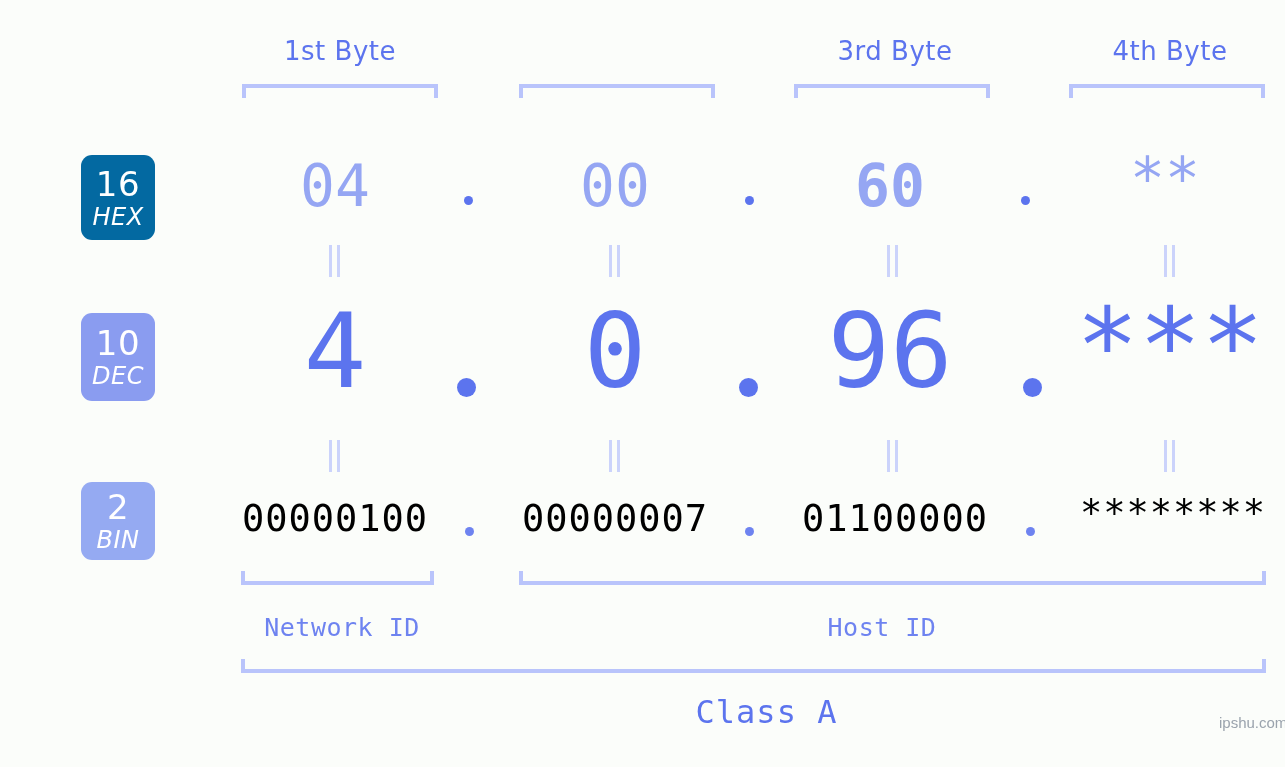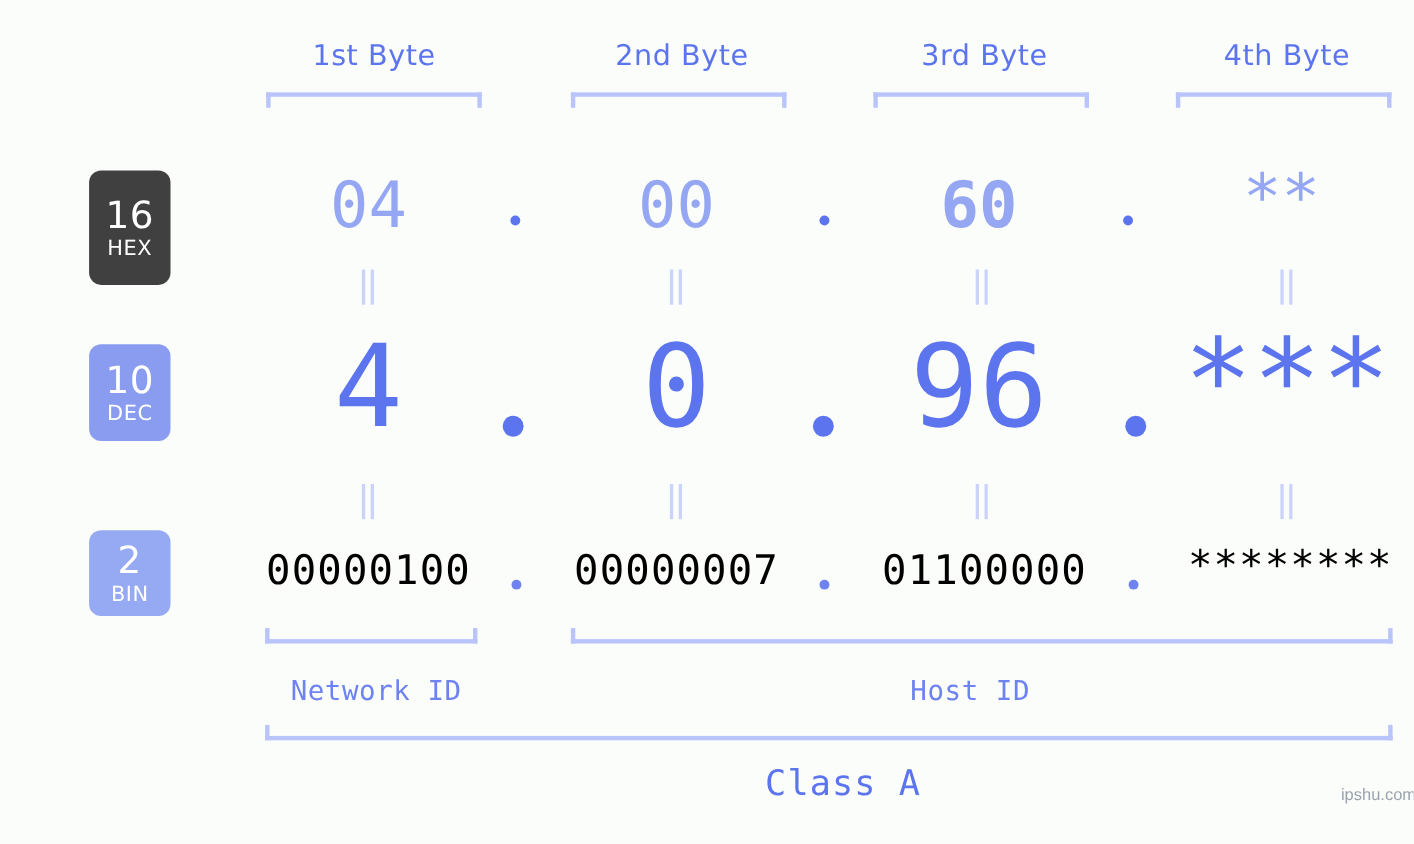--- a/index.html
+++ b/index.html
@@ -64,24 +64,25 @@
     justify-content: center;
     font-family: "DejaVu Sans", sans-serif;
     line-height: 1;
   }
   .badge .num {
     font-size: 34px;
     font-weight: 400;
     letter-spacing: 0.5px;
   }
   .badge .nm {
-    font-size: 19px;
+    font-size: 24px;
     font-weight: 400;
     margin-top: 4px;
     letter-spacing: 0.5px;
+    font-style: italic;
   }
 
   
   .cell {
     position: absolute;
     text-align: center;
     white-space: nowrap;
     font-family: "DejaVu Sans Mono", monospace;
   }
   .row-hex .cell {
@@ -154,30 +155,29 @@
     font-size: 15px;
     white-space: nowrap;
   }
 </style>
 </head>
 <body>
 
 <div class="stage">
 
   <div class="byte-label" style="left:206px; top:36px; width:200px;">1st Byte</div>
-  <div class="byte-label" style="left:486px; top:36px; width:200px;">2nd Byte</div>
   <div class="byte-label" style="left:761px; top:36px; width:200px;">3rd Byte</div>
   <div class="byte-label" style="left:1036px; top:36px; width:200px;">4th Byte</div>
 
   <div class="bracket-down" style="left:208px; top:84px; width:196px;"></div>
   <div class="bracket-down" style="left:485px; top:84px; width:196px;"></div>
   <div class="bracket-down" style="left:760px; top:84px; width:196px;"></div>
   <div class="bracket-down" style="left:1035px; top:84px; width:196px;"></div>
 
-  <div class="badge" style="left:47px; top:155px; height:104px; background:#404040;">
+  <div class="badge" style="left:47px; top:155px; height:85px; background:#0369a1;">
     <span class="num">16</span>
     <span class="nm">HEX</span>
   </div>
 
   <div class="row-hex">
     <div class="cell" style="left:206px; top:152px; width:190px;">04</div>
     <div class="dot hex" style="left:430px; top:196px;"></div>
     <div class="cell" style="left:486px; top:152px; width:190px;">00</div>
     <div class="dot hex" style="left:711px; top:196px;"></div>
     <div class="cell" style="left:761px; top:152px; width:190px;font-weight:bold;">60</div>

